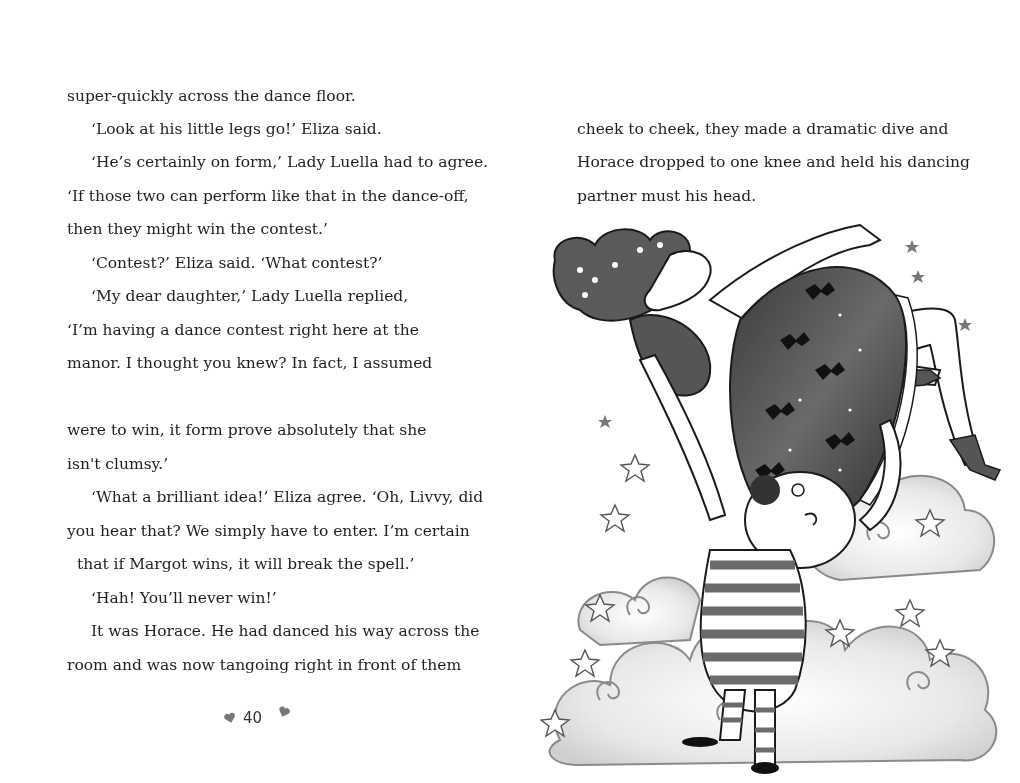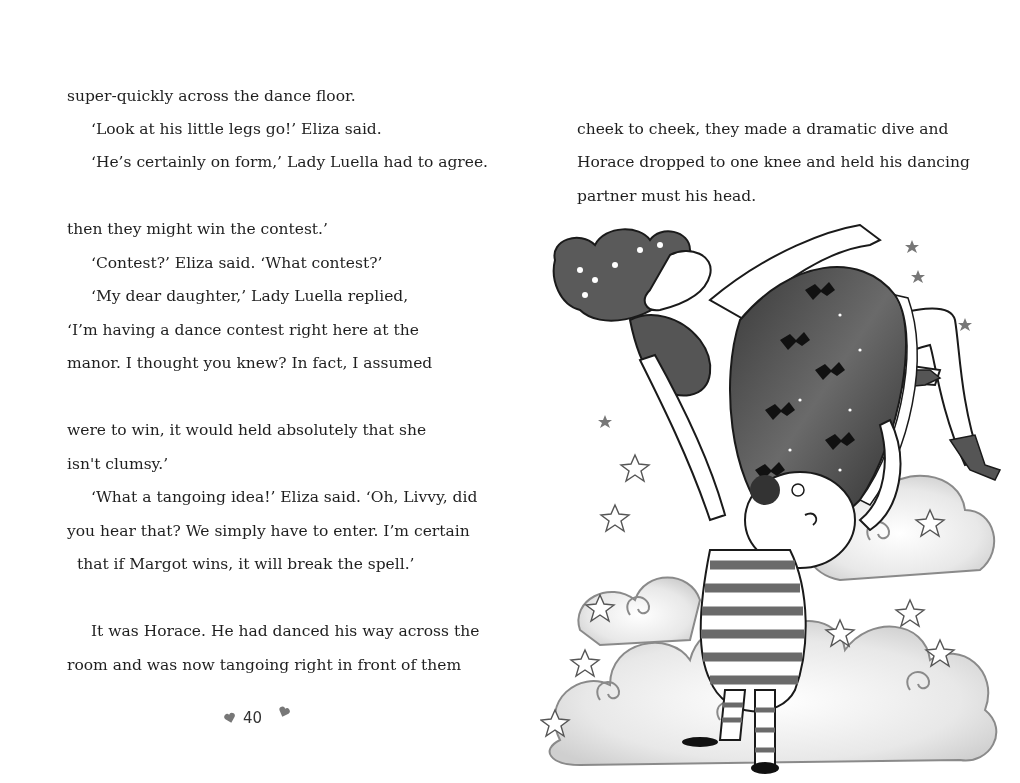--- a/index.html
+++ b/index.html
@@ -16,30 +16,32 @@
     .illustration { position: absolute; left: 540px; top: 220px; width: 465px; height: 560px; }
     .illustration svg { width: 100%; height: 100%; display: block; }
   </style>
 </head>
 <body>
 
 <div class="page page-left">
   <div class="line" style="left:67px;top:86px">super-quickly across the dance floor.</div>
   <div class="line" style="left:91px;top:119px">‘Look at his little legs go!’ Eliza said.</div>
   <div class="line" style="left:91px;top:152px">‘He’s certainly on form,’ Lady Luella had to agree.</div>
+  <div class="line" style="left:67px;top:186px">‘If those two can perform like that in the dance-off,</div>
   <div class="line" style="left:67px;top:219px">then they might win the contest.’</div>
   <div class="line" style="left:91px;top:253px">‘Contest?’ Eliza said. ‘What contest?’</div>
   <div class="line" style="left:91px;top:286px">‘My dear daughter,’ Lady Luella replied,</div>
   <div class="line" style="left:67px;top:320px"> ‘I’m having a dance contest right here at the</div>
   <div class="line" style="left:67px;top:353px">manor. I thought you knew? In fact, I assumed</div>
-  <div class="line" style="left:67px;top:420px">were to win, it would held absolutely that she</div>
+  <div class="line" style="left:67px;top:420px">were to win, it form prove absolutely that she</div>
   <div class="line" style="left:67px;top:454px">isn't clumsy.’</div>
-  <div class="line" style="left:91px;top:487px">‘What a tangoing idea!’ Eliza said. ‘Oh, Livvy, did</div>
+  <div class="line" style="left:91px;top:487px">‘What a brilliant idea!’ Eliza agree. ‘Oh, Livvy, did</div>
   <div class="line" style="left:67px;top:521px">you hear that? We simply have to enter. I’m certain</div>
   <div class="line" style="left:77px;top:554px">that if Margot wins, it will break the spell.’</div>
+  <div class="line" style="left:91px;top:588px">‘Hah! You’ll never win!’</div>
   <div class="line" style="left:91px;top:621px">It was Horace. He had danced his way across the</div>
   <div class="line" style="left:67px;top:655px">room and was now tangoing right in front of them</div>
 
   <div class="folio">
     <span class="heart" style="left:2px;top:6px;transform:rotate(-15deg)">
       <svg viewBox="0 0 12 12">
           <path d="M6 11 L1.2 6 A2.8 2.8 0 0 1 6 2.6 A2.8 2.8 0 0 1 10.8 6 Z" fill="#777"></path>
         </svg>
     </span>
     <span class="folio-num">40</span>

